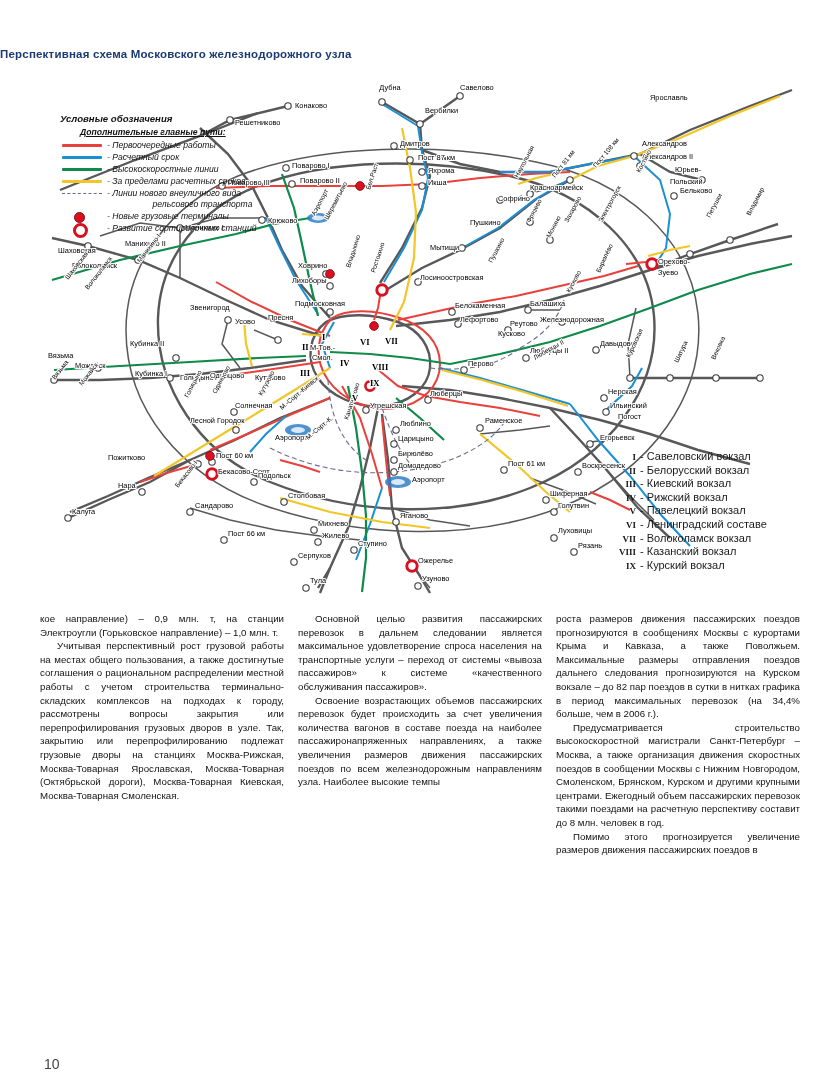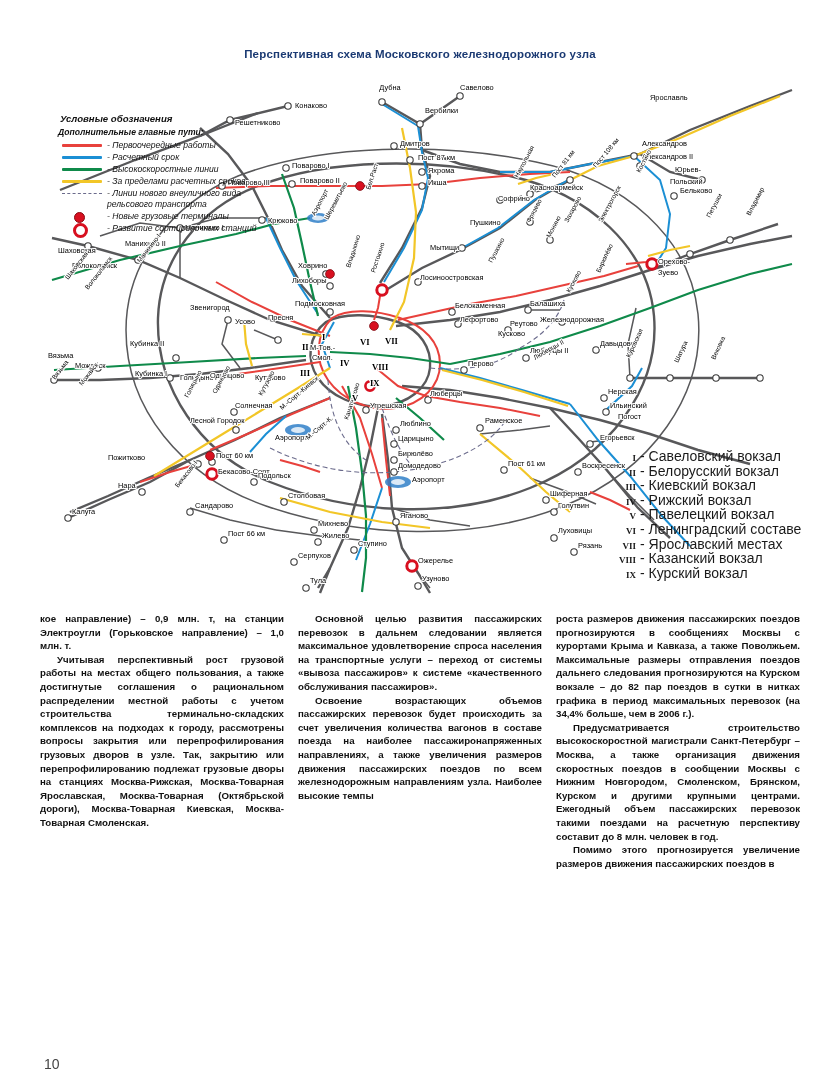--- a/index.html
+++ b/index.html
@@ -15,21 +15,20 @@
     color: #1a1a1a;
     overflow: hidden;
   }
 
   
   #doc-title {
     position: absolute;
     top: 48px;
     left: 0;
     width: 840px;
-    text-align: center;
     font-size: 11.5px;
     font-weight: bold;
     color: #1b3a73;
     letter-spacing: 0.2px;
   }
 
   
   #map-figure {
     position: absolute;
     top: 68px;
@@ -54,21 +53,23 @@
     font-weight: bold;
     font-style: italic;
     margin-bottom: 3px;
     padding-left: 2px;
     margin-top: 35px;
   }
   #legend .legend-sub {
     font-size: 8.6px;
     font-weight: bold;
     font-style: italic;
+    margin-left: 22px;
     margin-bottom: 2px;
+    text-decoration: underline;
   }
   .legend-row {
     display: flex;
     align-items: center;
     margin-left: 2px;
     min-height: 12px;
     line-height: 11px;
   }
   .legend-swatch {
     width: 44px;
@@ -116,20 +117,21 @@
   .legend-label {
     font-style: italic;
     font-size: 8.6px;
     white-space: nowrap;
   }
   .legend-cont {
     margin-left: 49px;
     font-style: italic;
     font-size: 8.6px;
     line-height: 11px;
+    text-align: center;
   }
 
   
   #terminal-key {
     position: absolute;
     right: 22px;
     top: 382px;
     width: 178px;
     font-size: 8.8px;
     z-index: 6;
@@ -141,38 +143,37 @@
     white-space: nowrap;
   }
   .key-num {
     flex: 0 0 26px;
     text-align: right;
     font-weight: bold;
     font-size: 9px;
     padding-right: 4px;
     font-family: "Liberation Serif", serif;
   }
-  .key-name { font-size: 14px; }
+  .key-name { font-size: 11px; }
 
   
   #body-text {
     position: absolute;
     top: 612px;
     left: 40px;
     width: 760px;
     display: flex;
     gap: 14px;
   }
   .col {
     width: 244px;
     font-size: 9.7px;
     line-height: 13.6px;
     text-align: justify;
     color: #111;
-    font-weight: bold;
   }
   .col p {
     margin: 0;
     text-indent: 17px;
   }
   .col p.cont { text-indent: 0; }
 
   
   #page-number {
     position: absolute;
@@ -823,21 +824,21 @@
       <div class="key-row">
         <span class="key-num">V</span>
         <span class="key-name">- Павелецкий вокзал</span>
       </div>
       <div class="key-row">
         <span class="key-num">VI</span>
         <span class="key-name">- Ленинградский составе</span>
       </div>
       <div class="key-row">
         <span class="key-num">VII</span>
-        <span class="key-name">- Ярославский местах</span>
+        <span class="key-name">- Волоколамск вокзал</span>
       </div>
       <div class="key-row">
         <span class="key-num">VIII</span>
         <span class="key-name">- Казанский вокзал</span>
       </div>
       <div class="key-row">
         <span class="key-num">IX</span>
         <span class="key-name">- Курский вокзал</span>
       </div>
     </div>

